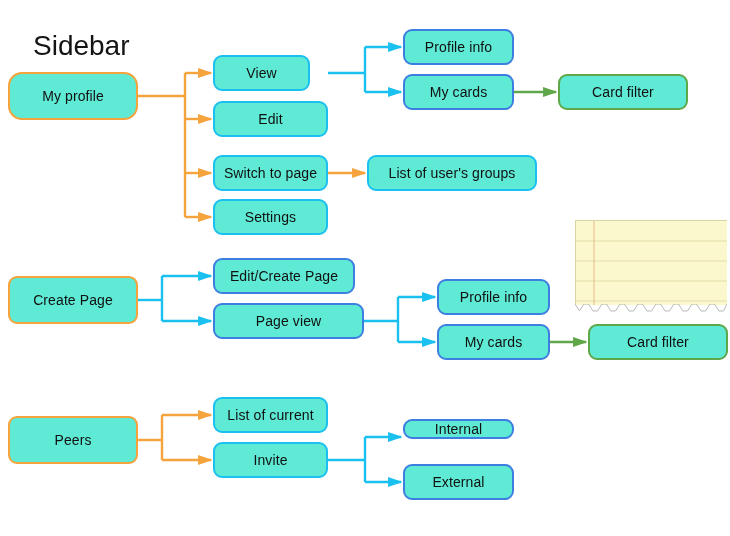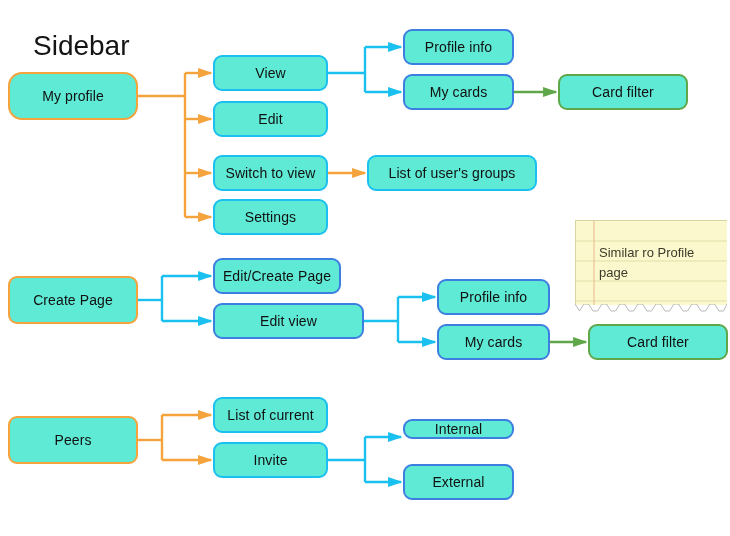--- a/index.html
+++ b/index.html
@@ -138,52 +138,52 @@
       <polyline points="365,437 401,437" fill="none" stroke="#1ac0ef" stroke-width="2.4" stroke-linecap="butt" stroke-linejoin="miter" marker-end="url(#arrow-cyan)"></polyline>
       <polyline points="365,482 401,482" fill="none" stroke="#1ac0ef" stroke-width="2.4" stroke-linecap="butt" stroke-linejoin="miter" marker-end="url(#arrow-cyan)"></polyline>
     </svg>
   <div id="titles-layer">
       <div class="section-title" style="left: 33px; top: 30px; font-size: 28px;">Sidebar</div>
     </div>
   <div id="nodes-layer">
       <div class="node-box" style="left: 8px; top: 72px; width: 130px; height: 48px; border-color: rgb(245, 163, 60); border-radius: 14px;">
         <span class="node-label">My profile</span>
       </div>
-      <div class="node-box" style="left: 213px; top: 55px; width: 115px; height: 36px; border-color: rgb(26, 192, 239);">
+      <div class="node-box" style="left: 213px; top: 55px; width: 97px; height: 36px; border-color: rgb(26, 192, 239);">
         <span class="node-label">View</span>
       </div>
       <div class="node-box" style="left: 213px; top: 101px; width: 115px; height: 36px; border-color: rgb(26, 192, 239); border-radius: 9px;">
         <span class="node-label">Edit</span>
       </div>
       <div class="node-box" style="left: 213px; top: 155px; width: 115px; height: 36px; border-color: rgb(26, 192, 239);">
-        <span class="node-label">Switch to view</span>
+        <span class="node-label">Switch to page</span>
       </div>
       <div class="node-box" style="left: 213px; top: 199px; width: 115px; height: 36px; border-color: rgb(26, 192, 239);">
         <span class="node-label">Settings</span>
       </div>
       <div class="node-box" style="left: 403px; top: 29px; width: 111px; height: 36px; border-color: rgb(61, 127, 224);">
         <span class="node-label">Profile info</span>
       </div>
       <div class="node-box" style="left: 403px; top: 74px; width: 111px; height: 36px; border-color: rgb(61, 127, 224);">
         <span class="node-label">My cards</span>
       </div>
       <div class="node-box" style="left: 558px; top: 74px; width: 130px; height: 36px; border-color: rgb(95, 167, 73);">
         <span class="node-label">Card filter</span>
       </div>
       <div class="node-box" style="left: 367px; top: 155px; width: 170px; height: 36px; border-color: rgb(26, 192, 239);">
         <span class="node-label">List of user's groups</span>
       </div>
       <div class="node-box" style="left: 8px; top: 276px; width: 130px; height: 48px; border-color: rgb(245, 163, 60);">
         <span class="node-label">Create Page</span>
       </div>
-      <div class="node-box" style="left: 213px; top: 258px; width: 128px; height: 36px; border-color: rgb(61, 127, 224); text-align: center;">
+      <div class="node-box" style="left: 213px; top: 258px; width: 142px; height: 36px; border-color: rgb(61, 127, 224); text-align: center;">
         <span class="node-label">Edit/Create Page</span>
       </div>
       <div class="node-box" style="left: 213px; top: 303px; width: 151px; height: 36px; border-color: rgb(61, 127, 224);">
-        <span class="node-label">Edit view</span>
+        <span class="node-label">Page view</span>
       </div>
       <div class="node-box" style="left: 437px; top: 279px; width: 113px; height: 36px; border-color: rgb(61, 127, 224);">
         <span class="node-label">Profile info</span>
       </div>
       <div class="node-box" style="left: 437px; top: 324px; width: 113px; height: 36px; border-color: rgb(61, 127, 224);">
         <span class="node-label">My cards</span>
       </div>
       <div class="node-box" style="left: 588px; top: 324px; width: 140px; height: 36px; border-color: rgb(95, 167, 73);">
         <span class="node-label">Card filter</span>
       </div>
@@ -206,20 +206,19 @@
   <div id="notes-layer">
       <div class="sticky-note" style="left: 575px; top: 220px; width: 152px; height: 94px;">
         <div class="sticky-paper" style="height: 84px; background: rgb(251, 248, 205);">
           <svg class="sticky-rules" viewBox="0 0 152 84" preserveAspectRatio="none">
             <line x1="0" x2="152" y1="20" y2="20" stroke="#e2dda8" stroke-width="1"></line>
             <line x1="0" x2="152" y1="40" y2="40" stroke="#e2dda8" stroke-width="1"></line>
             <line x1="0" x2="152" y1="60" y2="60" stroke="#e2dda8" stroke-width="1"></line>
             <line x1="0" x2="152" y1="80" y2="80" stroke="#e2dda8" stroke-width="1"></line>
             <line x1="18" x2="18" y1="0" y2="84" stroke="#e8b98a" stroke-width="1"></line>
           </svg>
-          <div class="sticky-text" style="left: 23px; top: 22px; width: 122px;">Similar ro Profile page</div>
         </div>
         <svg class="zigzag" viewBox="0 0 152 9" preserveAspectRatio="none" style="top: 84px; height: 9px;">
           <path d="M 0 0 L 4.5 7 L 9 0 L 13.5 0 L 18 7 L 22.5 7 L 27 0 L 31.5 0 L 36 7 L 40.5 7 L 45 0 L 49.5 0 L 54 7 L 58.5 7 L 63 0 L 67.5 0 L 72 7 L 76.5 7 L 81 0 L 85.5 0 L 90 7 L 94.5 7 L 99 0 L 103.5 0 L 108 7 L 112.5 7 L 117 0 L 121.5 0 L 126 7 L 130.5 7 L 135 0 L 139.5 0 L 144 7 L 148.5 7 L 152 0" fill="none" stroke="#b9b9b9" stroke-width="1"></path>
         </svg>
       </div>
     </div>
 </div>
 
 </body></html>

